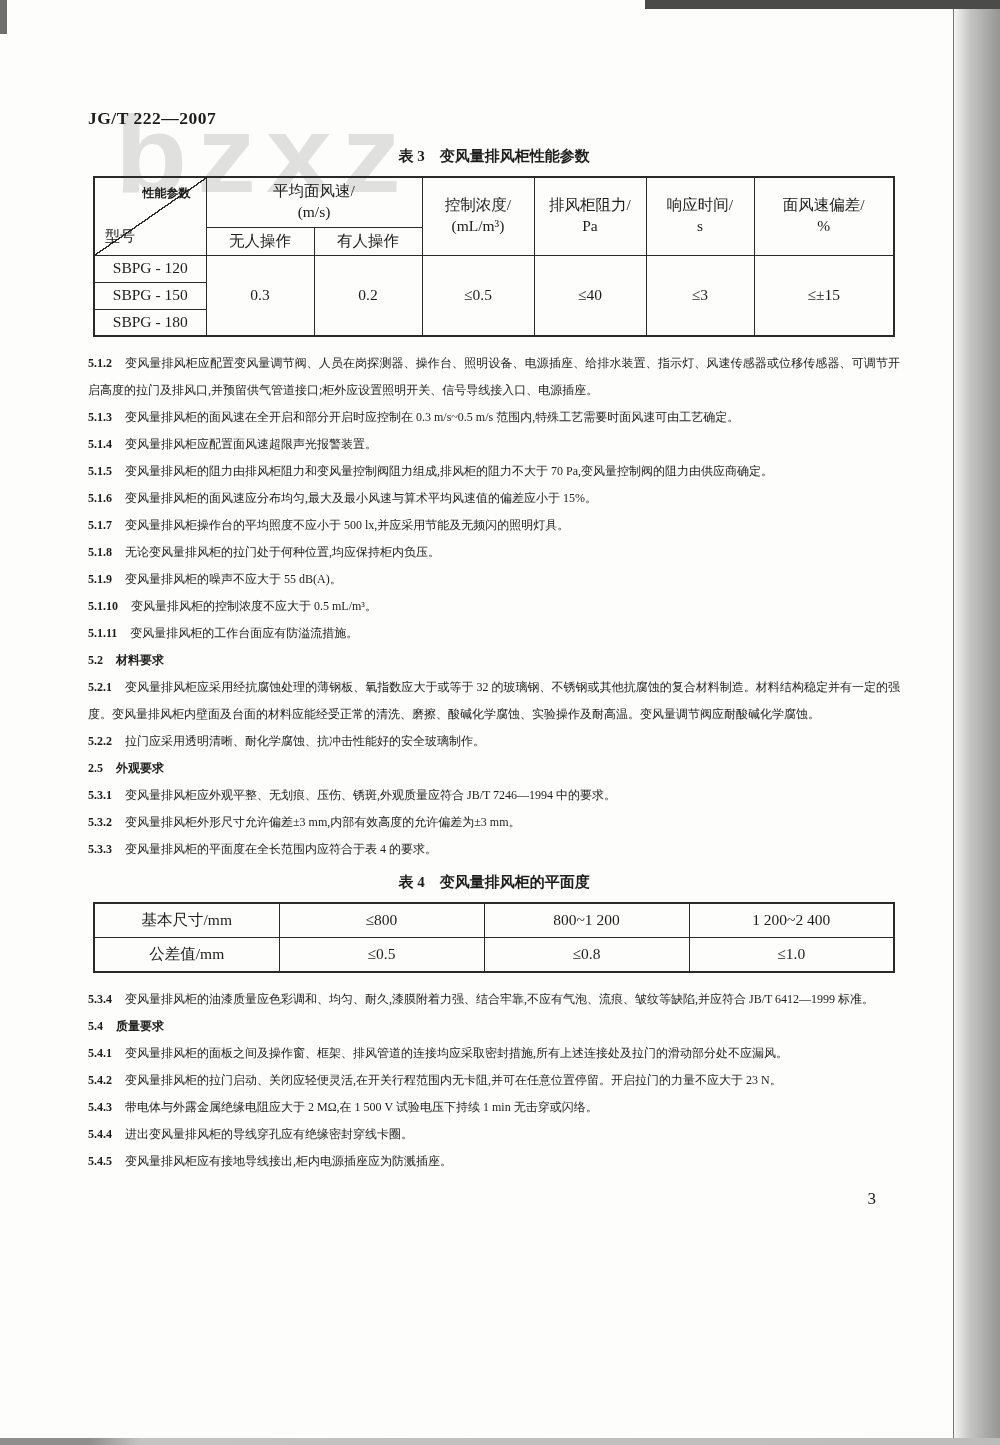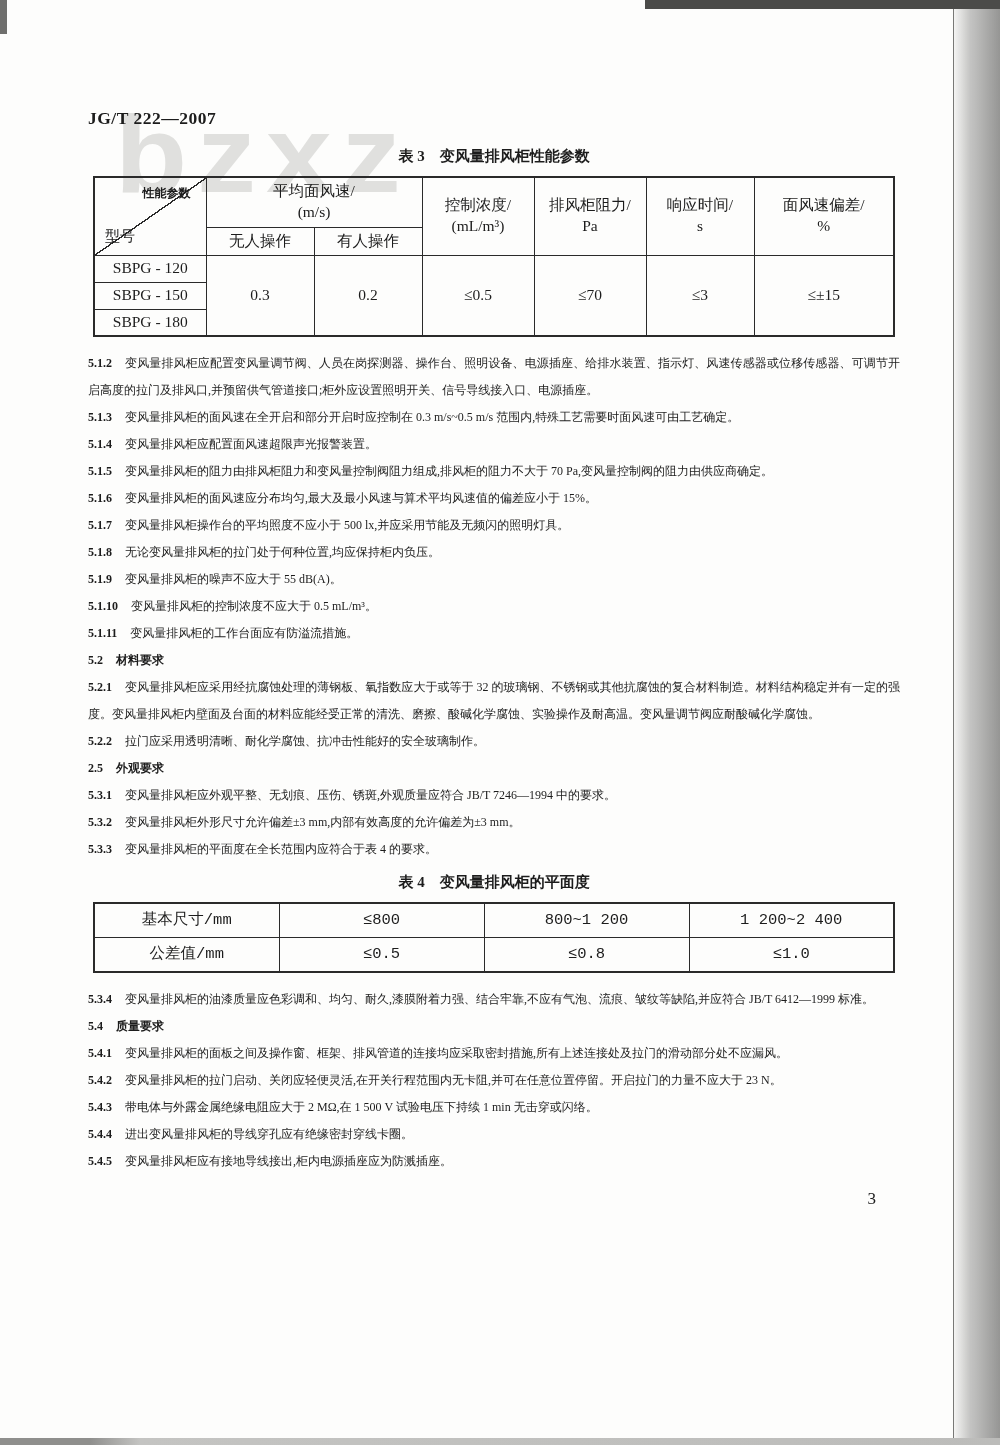--- a/index.html
+++ b/index.html
@@ -43,21 +43,21 @@
   .t3 .h-top{height:50px;}
   .t3 .h-sub{height:28px;}
   .t3 .d-row{height:27px;}
   .diag{
     position:relative;padding:0;
     background:linear-gradient(to bottom right,
       transparent 49.5%, #2a2a2a 49.5%, #2a2a2a 50.6%, transparent 50.6%);
   }
   .diag .diag-top{position:absolute;top:7px;right:15px;font-size:12px;font-weight:bold;}
   .diag .diag-bottom{position:absolute;bottom:6px;left:10px;font-size:15px;font-family:Liberation Mono, monospace;}
-  .t4{margin-top:4px;font-family:Liberation Mono, monospace;}
+  .t4{margin-top:4px;}
   .t4 td{height:29px;}
   .clauses{margin-top:13px;}
   .clause{
     margin:0;font-size:12px;line-height:27px;
     text-align:justify;
   }
   .clause .num{font-weight:bold;padding-right:13px;white-space:nowrap;}
   .clause.heading .txt{font-weight:bold;}
   .page-num{
     text-align:right;padding-right:24px;margin-top:14px;
@@ -133,21 +133,21 @@
     </tr>
     <tr class="h-sub">
       <td>无人操作</td>
       <td>有人操作</td>
     </tr>
     <tr class="d-row">
       <td>SBPG - 120</td>
       <td rowspan="3">0.3</td>
       <td rowspan="3">0.2</td>
       <td rowspan="3">≤0.5</td>
-      <td rowspan="3">≤70</td>
+      <td rowspan="3">≤40</td>
       <td rowspan="3">≤3</td>
       <td rowspan="3">≤±15</td>
     </tr>
     <tr class="d-row">
       <td>SBPG - 150</td>
     </tr>
     <tr class="d-row">
       <td>SBPG - 180</td>
     </tr>
     </tbody>

